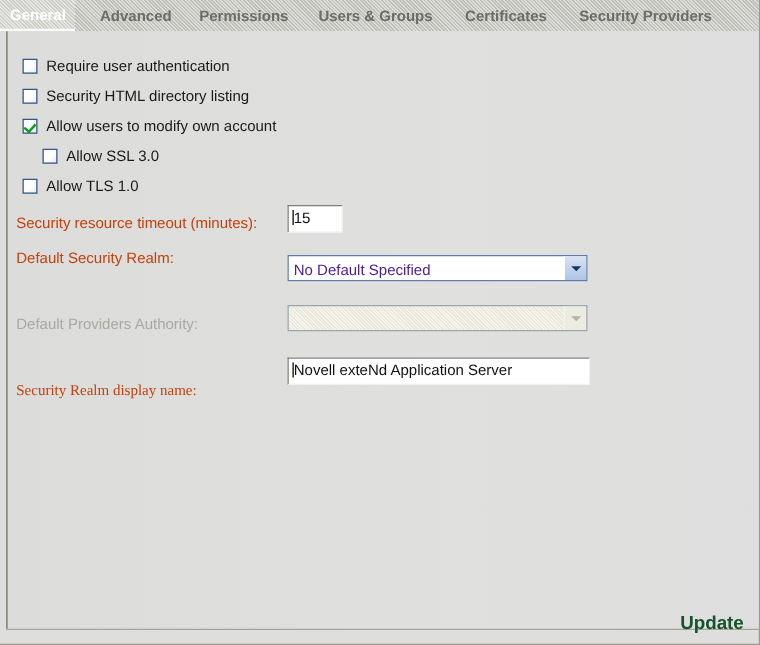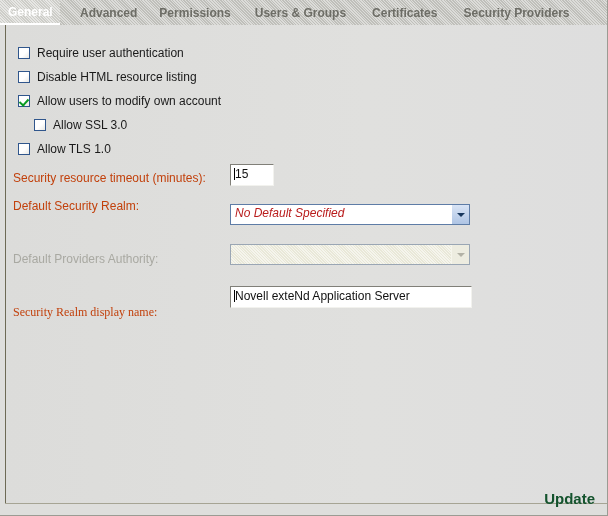--- a/index.html
+++ b/index.html
@@ -159,26 +159,25 @@
     vertical-align: -2px;
     margin-right: 0px;
   }
 
   .select {
     position: absolute;
     box-sizing: border-box;
     background: #ffffff;
     border: 1px solid #5e7ca6;
     display: flex;
-    align-items: flex-start;
+    align-items: flex-end;
     justify-content: space-between;
     font-size: 12px;
-    color: #b91c1c;
+    color: #4c1d95;
     overflow: hidden;
-    font-style: italic;
   }
   .select .sel-value {
     padding-left: 4px;
     white-space: nowrap;
     line-height: 16px;
   }
   .select .sel-btn {
     width: 17px;
     height: 100%;
     flex: none;
@@ -253,21 +252,21 @@
   <div class="left-rule"></div>
   <div class="bottom-rule"></div>
 
   <div class="check-row" style="left:18px; top:45px;">
     <span class="checkbox"></span>
     <span class="check-label">Require user authentication</span>
   </div>
 
   <div class="check-row" style="left:18px; top:69px;">
     <span class="checkbox"></span>
-    <span class="check-label">Disable HTML resource listing</span>
+    <span class="check-label">Security HTML directory listing</span>
   </div>
 
   <div class="check-row" style="left:18px; top:93px;">
     <span class="checkbox checked"></span>
     <span class="check-label">Allow users to modify own account</span>
   </div>
 
   <div class="check-row" style="left:18px; top:117px;padding-left:16px;">
     <span class="checkbox"></span>
     <span class="check-label">Allow SSL 3.0</span>

